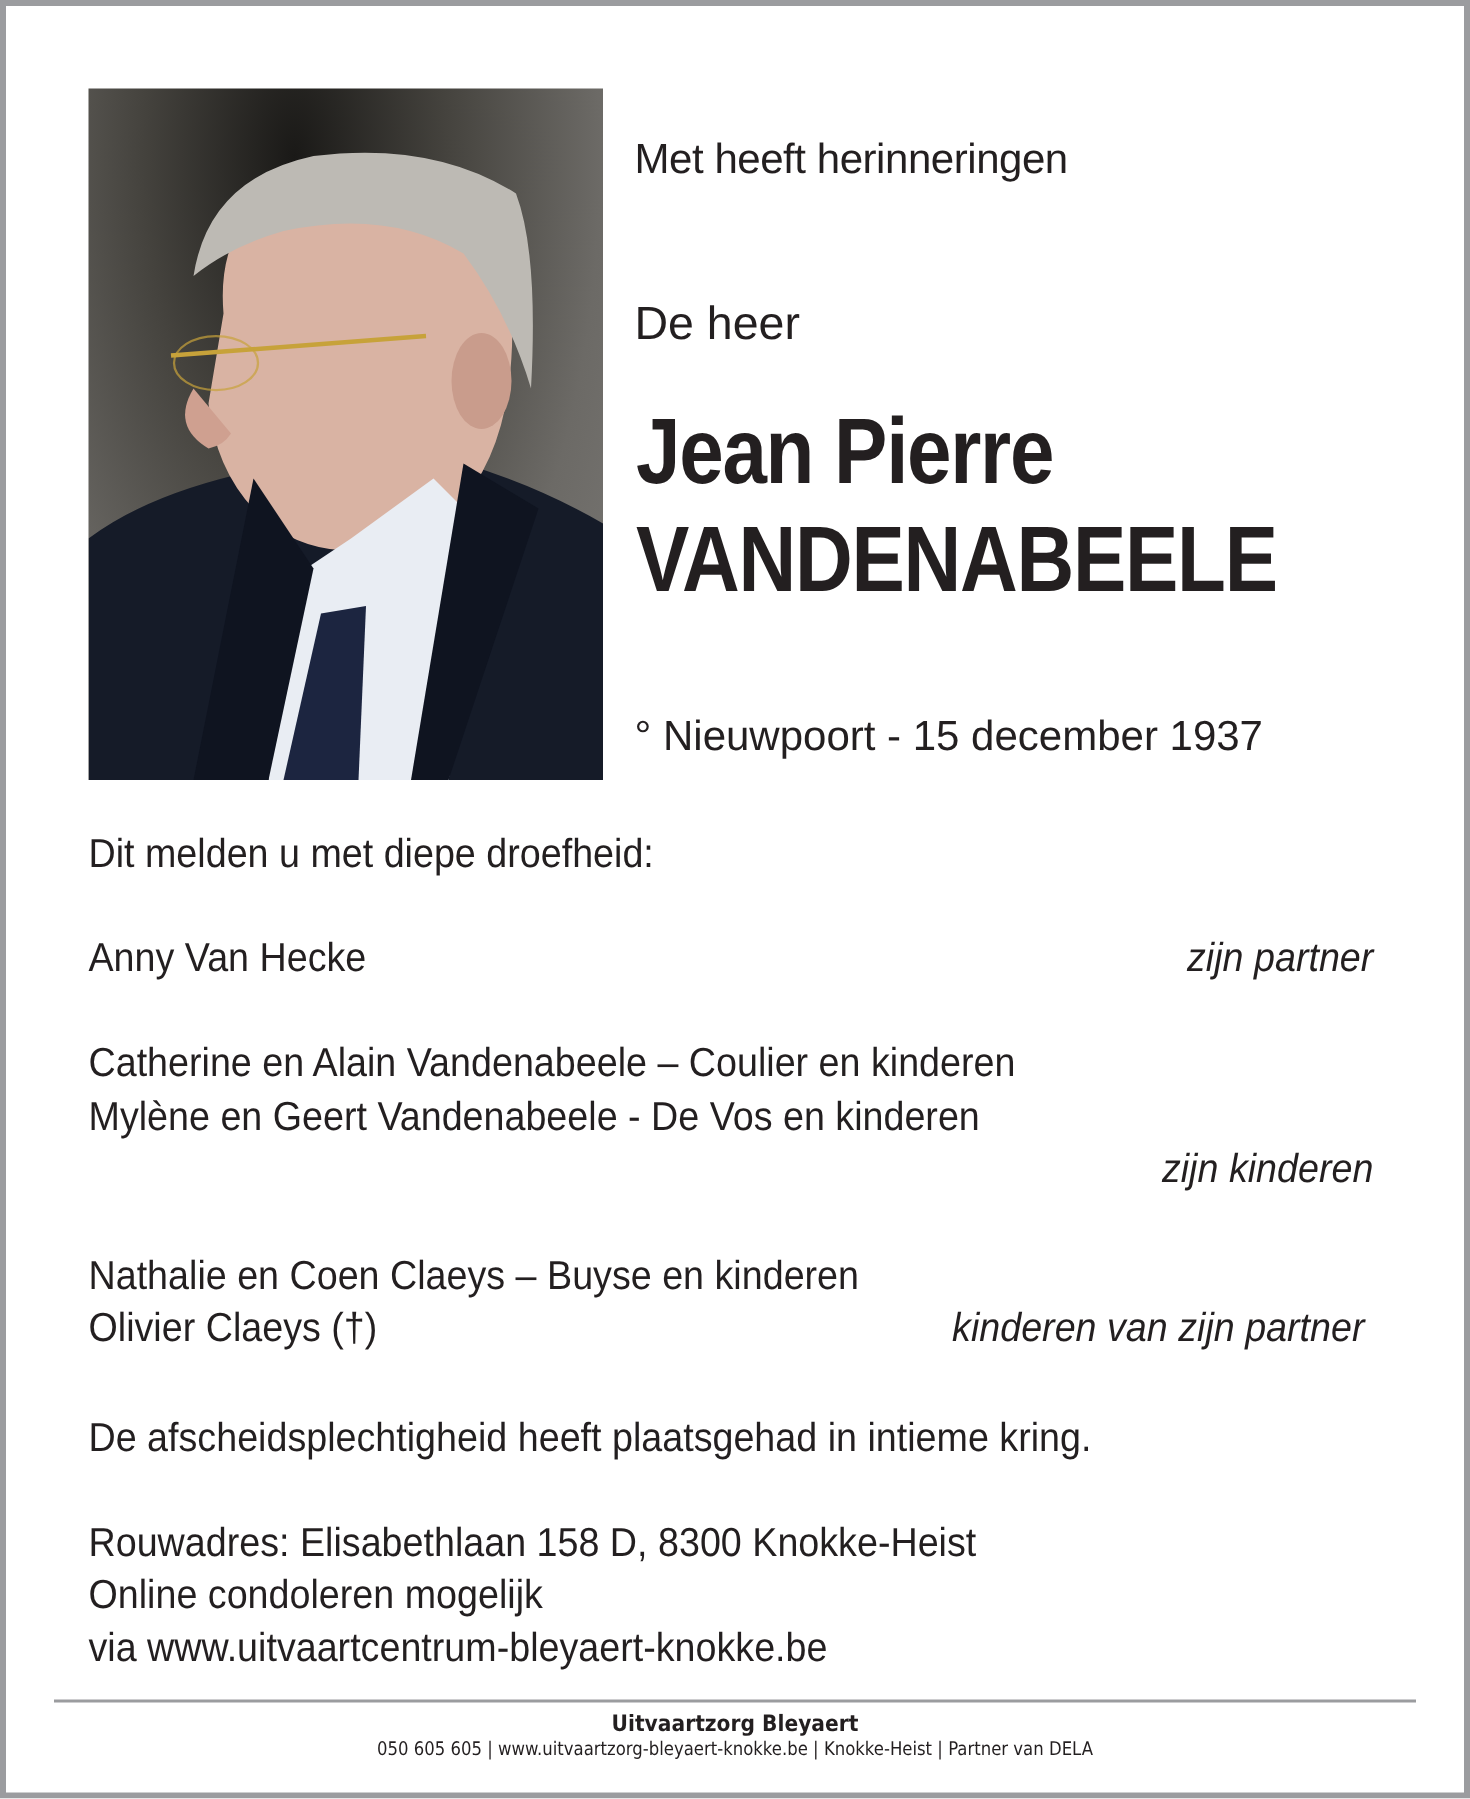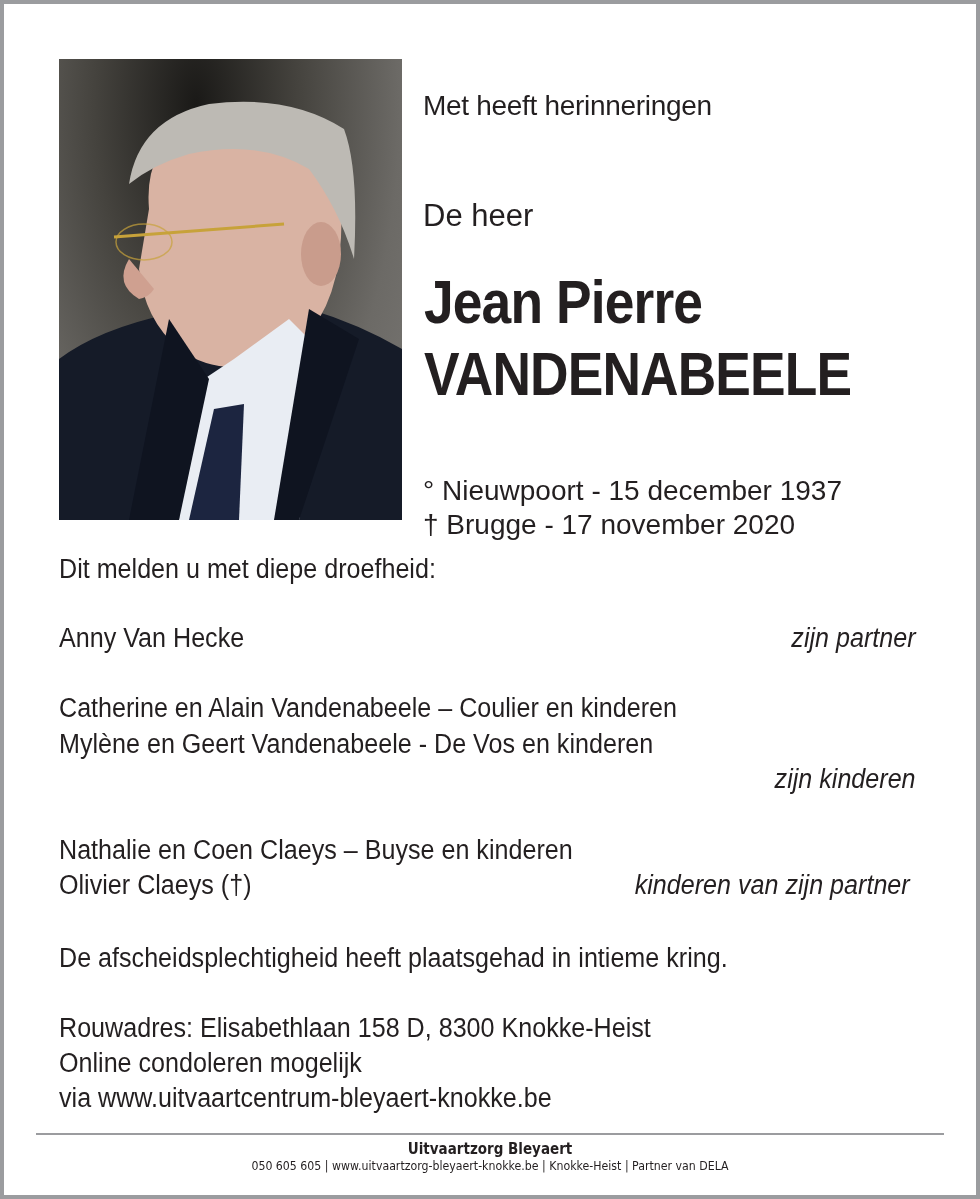--- a/index.html
+++ b/index.html
@@ -61,21 +61,20 @@
 
 <div class="title">De heer</div>
 
 <div class="name">
   <div>Jean Pierre</div>
   <div>VANDENABEELE</div>
 </div>
 
 <div class="dates">
   <div>° Nieuwpoort - 15 december 1937</div>
-  <div>† Brugge - 17 november 2020</div>
 </div>
 
 <div class="body-text" style="top:551px">Dit melden u met diepe droefheid:</div>
 
 <div class="body-text" style="top:620px">Anny Van Hecke</div>
 <div class="role" style="top:620px; right:64px">zijn partner</div>
 
 <div class="body-text" style="top:690px">Catherine en Alain Vandenabeele – Coulier en kinderen</div>
 <div class="body-text" style="top:726px">Mylène en Geert Vandenabeele  - De Vos en kinderen</div>
 <div class="role" style="top:761px; right:64px">zijn kinderen</div>

